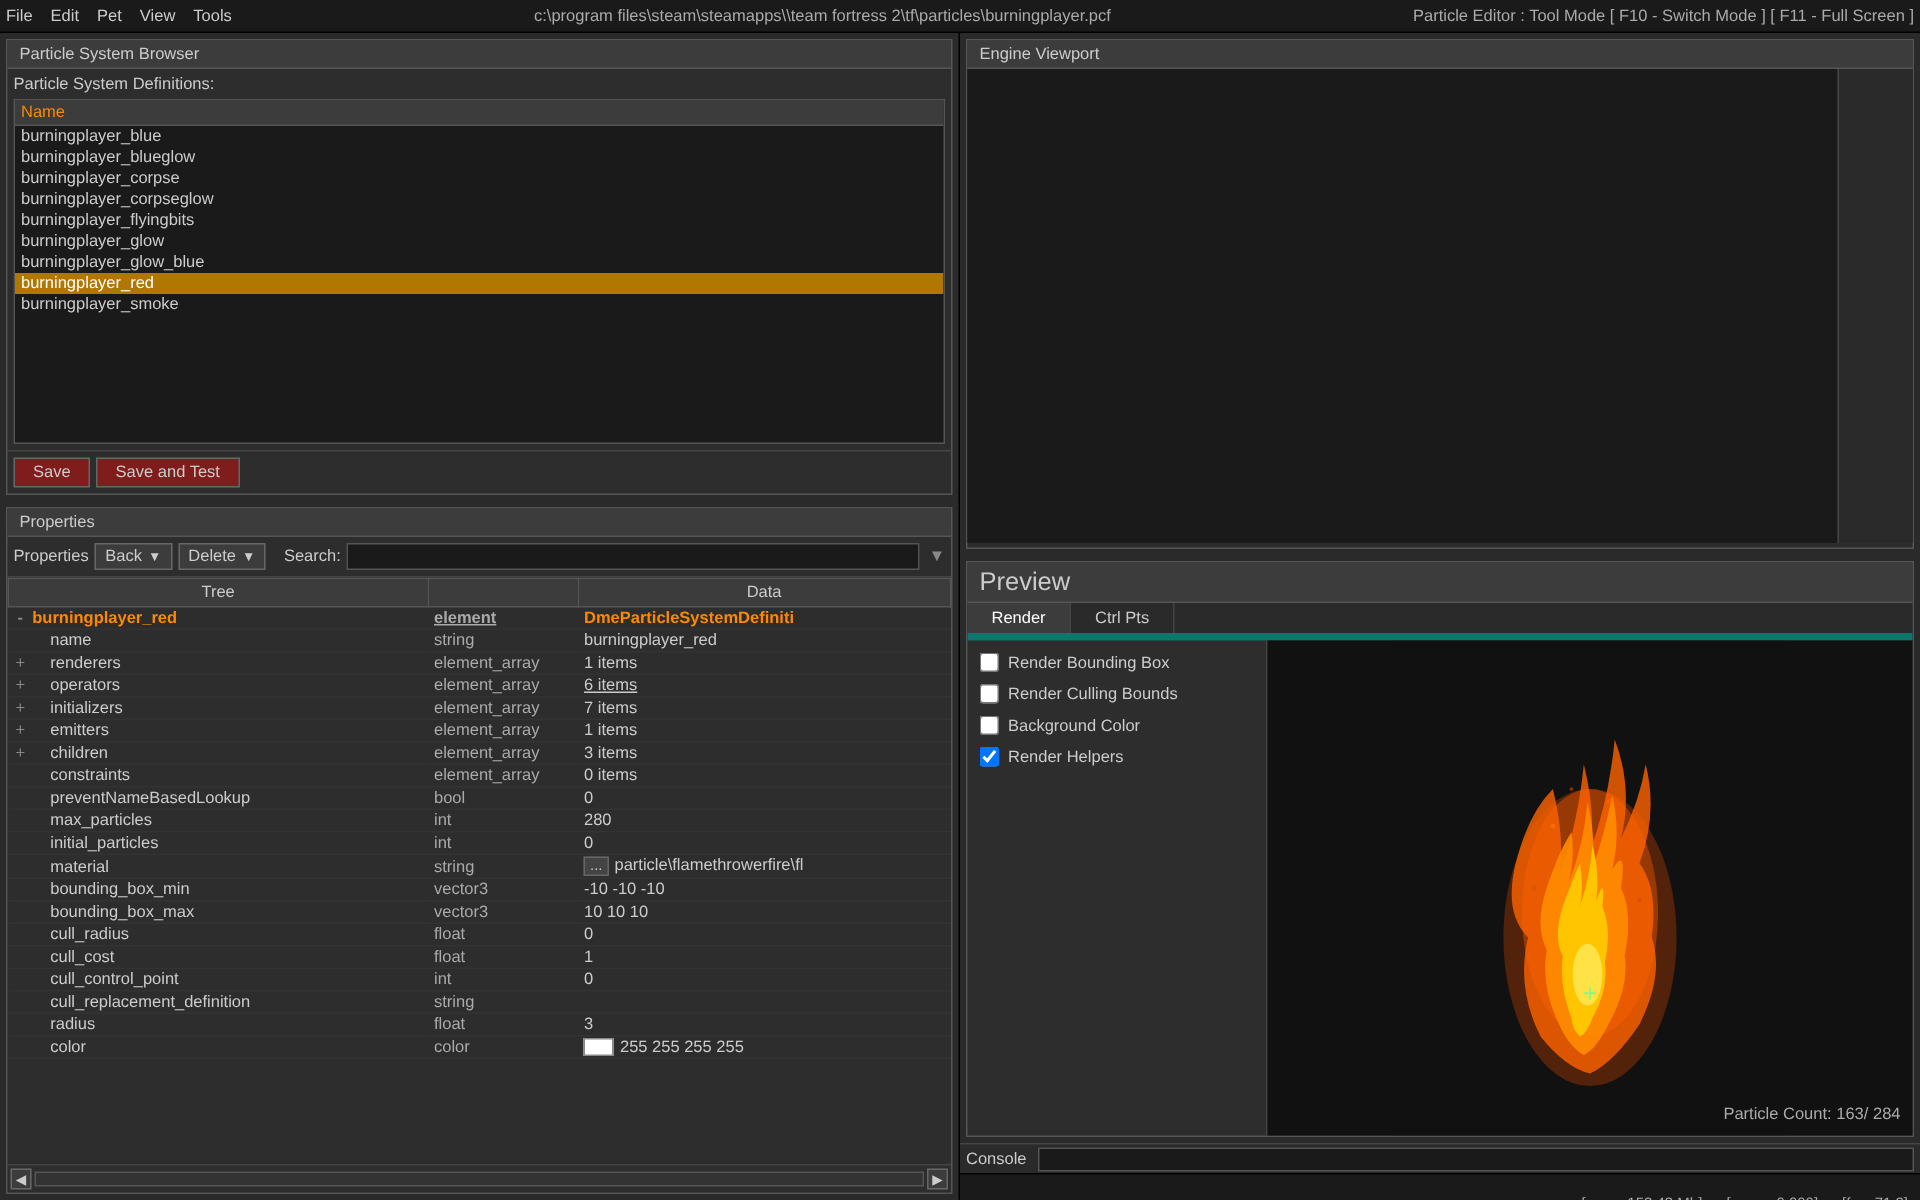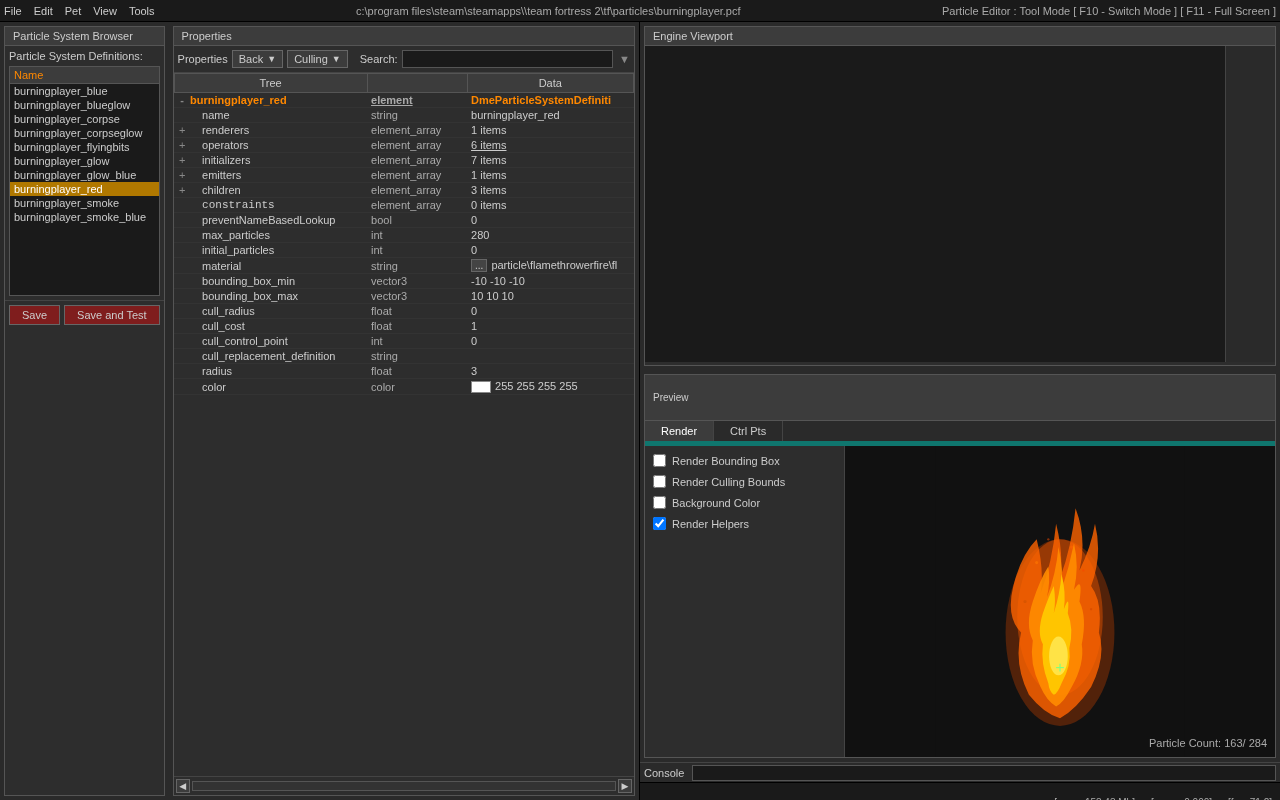--- a/index.html
+++ b/index.html
@@ -43,20 +43,21 @@
     
     .main-layout {
       display: flex;
       height: calc(800px - 22px);
     }
 
     
     .left-panel {
       width: 640px;
       display: flex;
+      flex-direction: column;
       border-right: 1px solid #000;
     }
 
     
     .psb-panel {
       background: #2d2d2d;
       border: 1px solid #555;
       margin: 4px;
       flex: 0 0 auto;
     }
@@ -297,22 +298,22 @@
       border: 1px solid #555;
       margin: 4px;
       flex: 1;
       display: flex;
       flex-direction: column;
       min-height: 0;
       position: relative;
     }
     .preview-title {
       background: #3c3c3c;
-      padding: 17px 8px;
-      font-size: 10px;
+      padding: 3px 8px;
+      font-size: 17px;
       color: #ccc;
       border-bottom: 1px solid #555;
     }
     .preview-tabs {
       display: flex;
       border-bottom: 5px solid #0f766e;
       background: #2a2a2a;
       align-items: center;
     }
     .preview-tab {
@@ -455,41 +456,40 @@
             <ul class="psb-list" id="psb-list">
                 <li>burningplayer_blue</li>
                 <li>burningplayer_blueglow</li>
                 <li>burningplayer_corpse</li>
                 <li>burningplayer_corpseglow</li>
                 <li>burningplayer_flyingbits</li>
                 <li>burningplayer_glow</li>
                 <li>burningplayer_glow_blue</li>
                 <li class="selected">burningplayer_red</li>
                 <li>burningplayer_smoke</li>
-                <li>burningplayer_smoke_blue</li>
               </ul>
           </div>
         </div>
       </div>
       <div class="psb-footer">
         <button class="footer-btn">Save</button>
         <button class="footer-btn">Save and Test</button>
       </div>
     </div>
 
     <div class="props-panel">
       <div class="props-title">Properties</div>
       <div class="props-toolbar">
         <span class="props-label">Properties</span>
         <button class="nav-btn">
           <span>Back</span>
             <span class="dropdown-arrow">▼</span>
         </button>
         <button class="nav-btn">
-          <span>Culling</span>
+          <span>Delete</span>
             <span class="dropdown-arrow">▼</span>
         </button>
         <span class="search-label">Search:</span>
         <input class="search-input" type="text" style="">
         <span style="font-size:11px;color:#888;cursor:pointer;margin-left:2px;">▼</span>
       </div>
       <div class="tree-table">
         <table>
           <thead>
             <tr>
@@ -536,21 +536,21 @@
                 <td style="max-width: 200px; overflow: hidden; text-overflow: ellipsis;">1 items</td>
               </tr>
               <tr>
                 <td style="width: 16px; text-align: center; color: rgb(136, 136, 136); cursor: pointer;">+</td>
                 <td style="padding-left: 12px; color: rgb(204, 204, 204);">children</td>
                 <td style="color: rgb(170, 170, 170);">element_array</td>
                 <td style="max-width: 200px; overflow: hidden; text-overflow: ellipsis;">3 items</td>
               </tr>
               <tr>
                 <td style="width: 16px; text-align: center; color: rgb(136, 136, 136);"></td>
-                <td style="padding-left: 12px; color: rgb(204, 204, 204); font-family: Liberation Mono, monospace;">constraints</td>
+                <td style="padding-left: 12px; color: rgb(204, 204, 204);">constraints</td>
                 <td style="color: rgb(170, 170, 170);">element_array</td>
                 <td style="max-width: 200px; overflow: hidden; text-overflow: ellipsis;">0 items</td>
               </tr>
               <tr>
                 <td style="width: 16px; text-align: center; color: rgb(136, 136, 136);"></td>
                 <td style="padding-left: 12px; color: rgb(204, 204, 204);">preventNameBasedLookup</td>
                 <td style="color: rgb(170, 170, 170);">bool</td>
                 <td style="max-width: 200px; overflow: hidden; text-overflow: ellipsis;">0</td>
               </tr>
               <tr>

